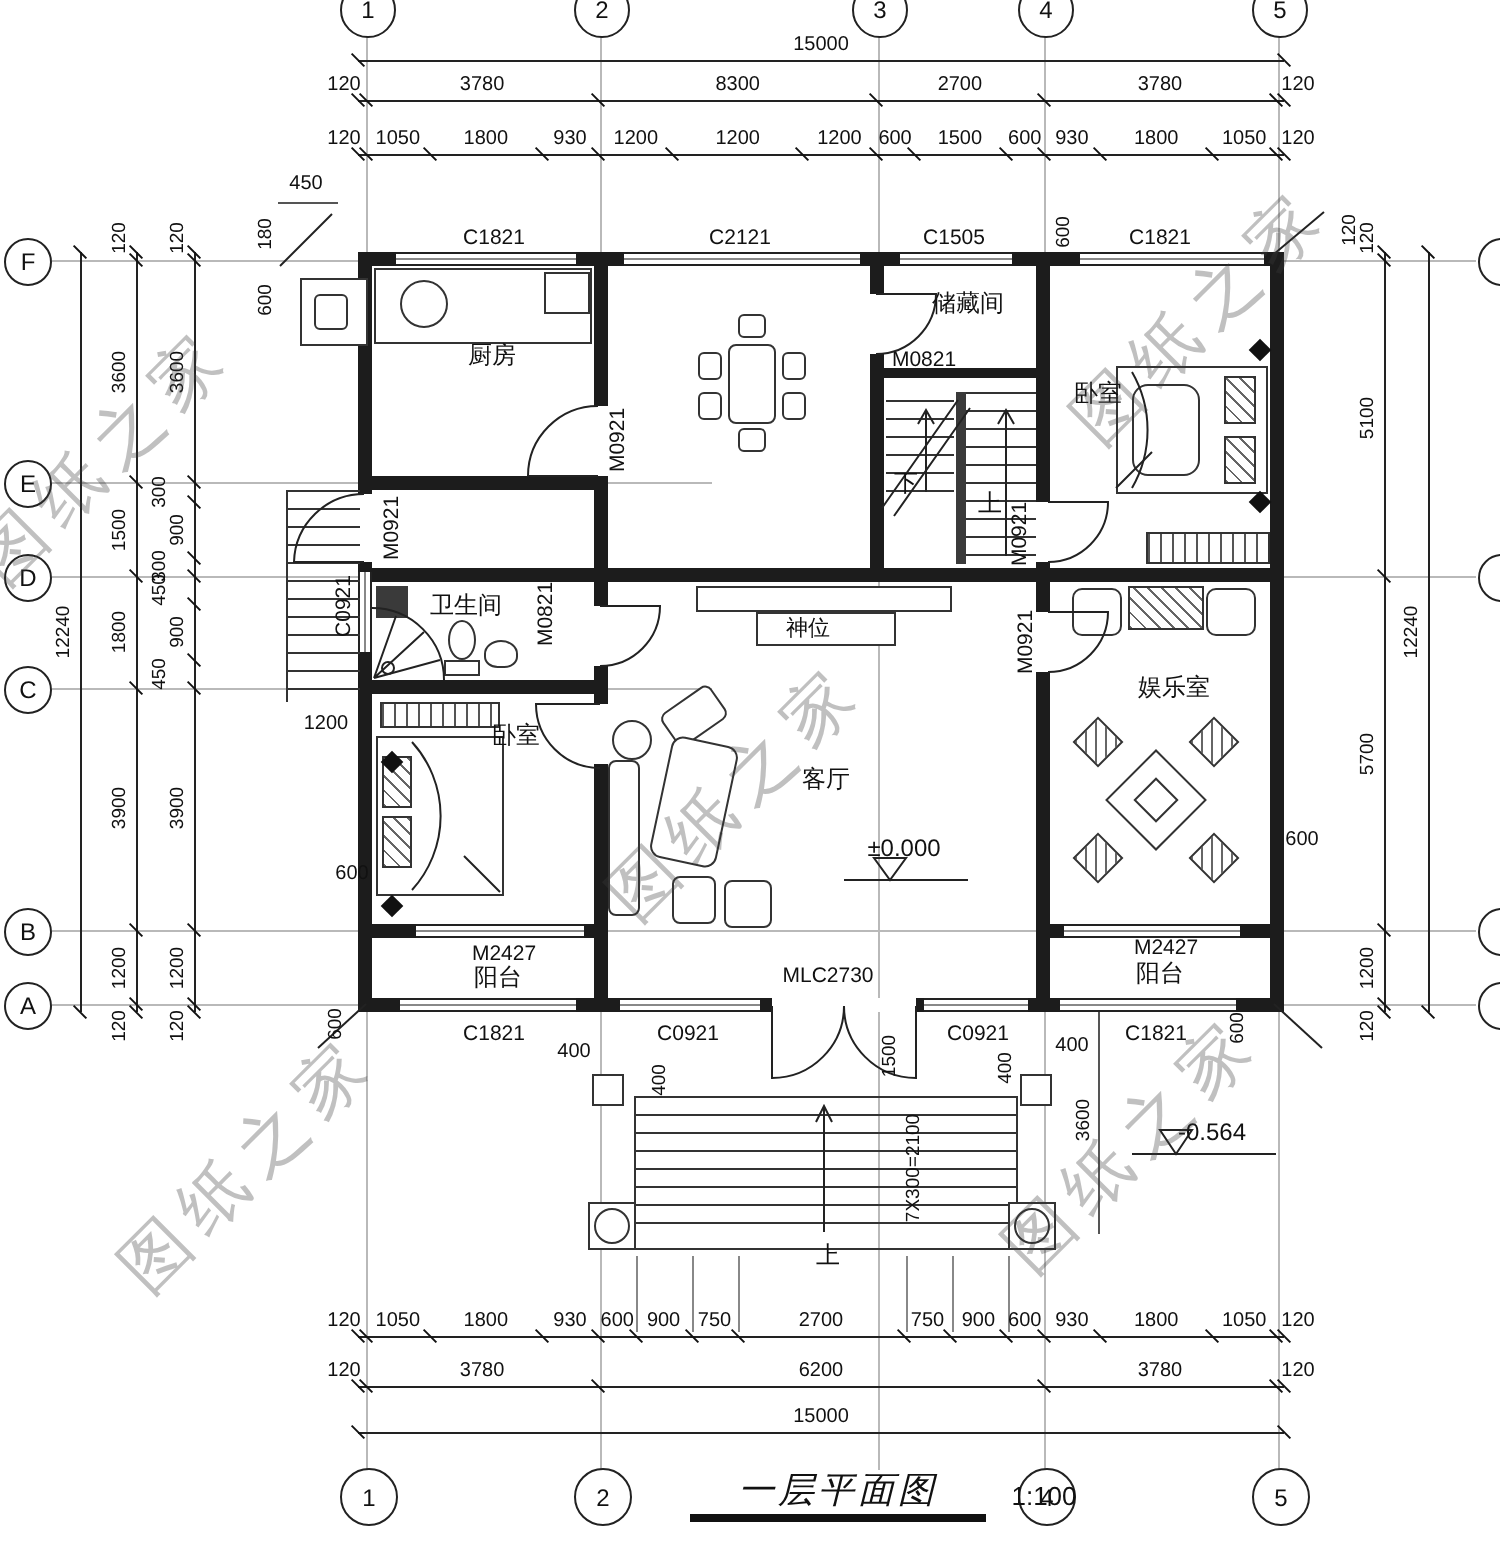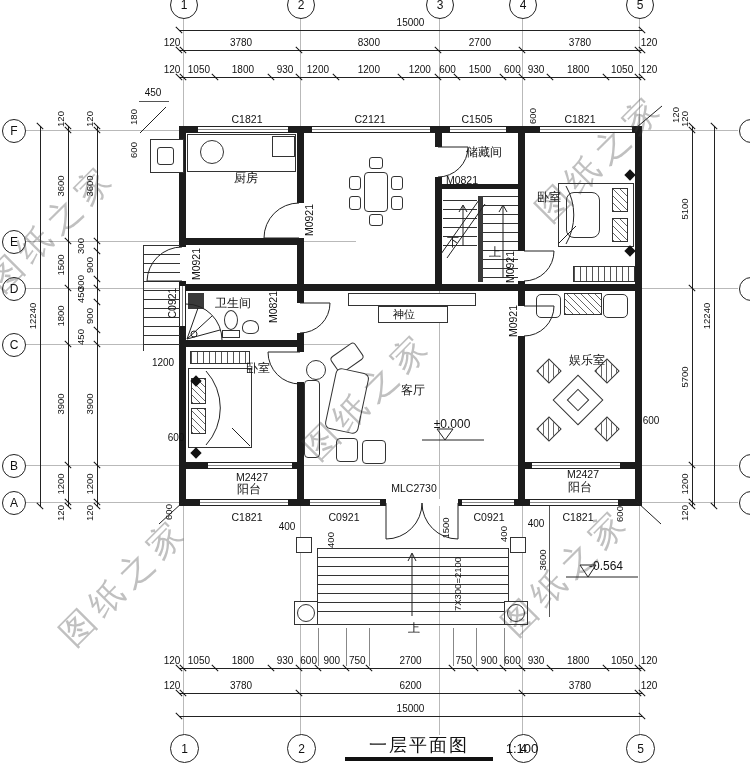--- a/index.html
+++ b/index.html
@@ -21,21 +21,21 @@
   .lb.r{transform:translate(-50%,-50%) rotate(-90deg);}
   .cjk{font-size:12px;font-family:"Liberation Sans","DejaVu Sans",sans-serif;}
   .dlab{position:absolute;font-size:10px;white-space:nowrap;transform:translate(-50%,-100%);z-index:8;}
   .dlab.rv{transform:translate(-50%,-50%) rotate(-90deg);font-size:9.5px;}
   .dline{position:absolute;background:#222;z-index:6;}
   .dtick{position:absolute;width:9px;height:1px;background:#111;transform:translate(-50%,-50%) rotate(45deg);z-index:7;}
   .treads{position:absolute;background:repeating-linear-gradient(180deg,#333 0 1px,transparent 1px 9px);z-index:4;}
   .wm{position:absolute;transform:translate(-50%,-50%) rotate(-45deg);font-family:"DejaVu Serif","Liberation Serif",serif;
       font-size:34px;letter-spacing:7px;color:rgba(60,60,60,0.32);white-space:nowrap;z-index:20;pointer-events:none;}
   svg.ov{position:absolute;left:0;top:0;z-index:6;}
-  .title-cn{position:absolute;font-size:18px;letter-spacing:2px;z-index:9;transform:translate(-50%,-50%);}
+  .title-cn{position:absolute;font-size:18px;letter-spacing:2px;z-index:9;transform:translate(-50%,-50%);font-style:italic;}
   .title-scale{position:absolute;font-size:13px;z-index:9;transform:translate(-50%,-50%);}
 </style>
 </head>
 <body>
 
 <div id="plan">
 
   <div class="axis" style="left:183px;top:16px;width:1px;height:719px;"></div>
   <div class="axis" style="left:300px;top:16px;width:1px;height:719px;"></div>
   <div class="axis" style="left:439px;top:16px;width:1px;height:719px;"></div>
@@ -414,21 +414,21 @@
     </g>
   </svg>
 
   <span class="lb cjk" style="left:246px;top:178px;">厨房</span>
   <span class="lb cjk" style="left:484px;top:152px;">储藏间</span>
   <span class="lb cjk" style="left:549px;top:197px;">卧室</span>
   <span class="lb cjk" style="left:233px;top:303px;">卫生间</span>
   <span class="lb cjk" style="left:258px;top:368px;">卧室</span>
   <span class="lb cjk" style="left:413px;top:390px;">客厅</span>
   <span class="lb" style="left:404px;top:314px;font-size:11px;">神位</span>
-  <span class="lb cjk" style="left:587px;top:360px;">娱乐室</span>
+  <span class="lb cjk" style="left:587px;top:344px;">娱乐室</span>
   <span class="lb cjk" style="left:249px;top:489px;">阳台</span>
   <span class="lb cjk" style="left:580px;top:487px;">阳台</span>
 
   <span class="lb" style="left:247px;top:119px;">C1821</span>
   <span class="lb" style="left:370px;top:119px;">C2121</span>
   <span class="lb" style="left:477px;top:119px;">C1505</span>
   <span class="lb" style="left:580px;top:119px;">C1821</span>
   <span class="lb" style="left:247px;top:517px;">C1821</span>
   <span class="lb" style="left:344px;top:517px;">C0921</span>
   <span class="lb" style="left:489px;top:517px;">C0921</span>

